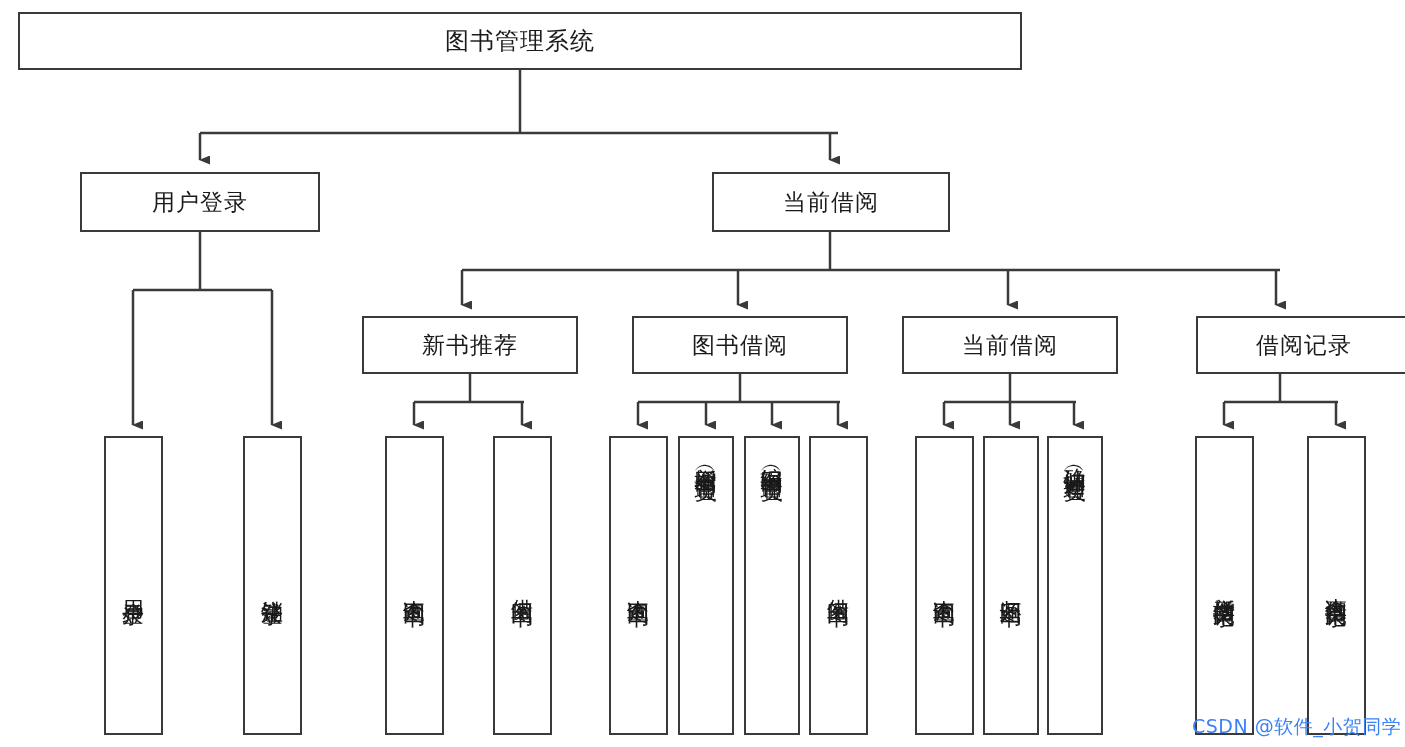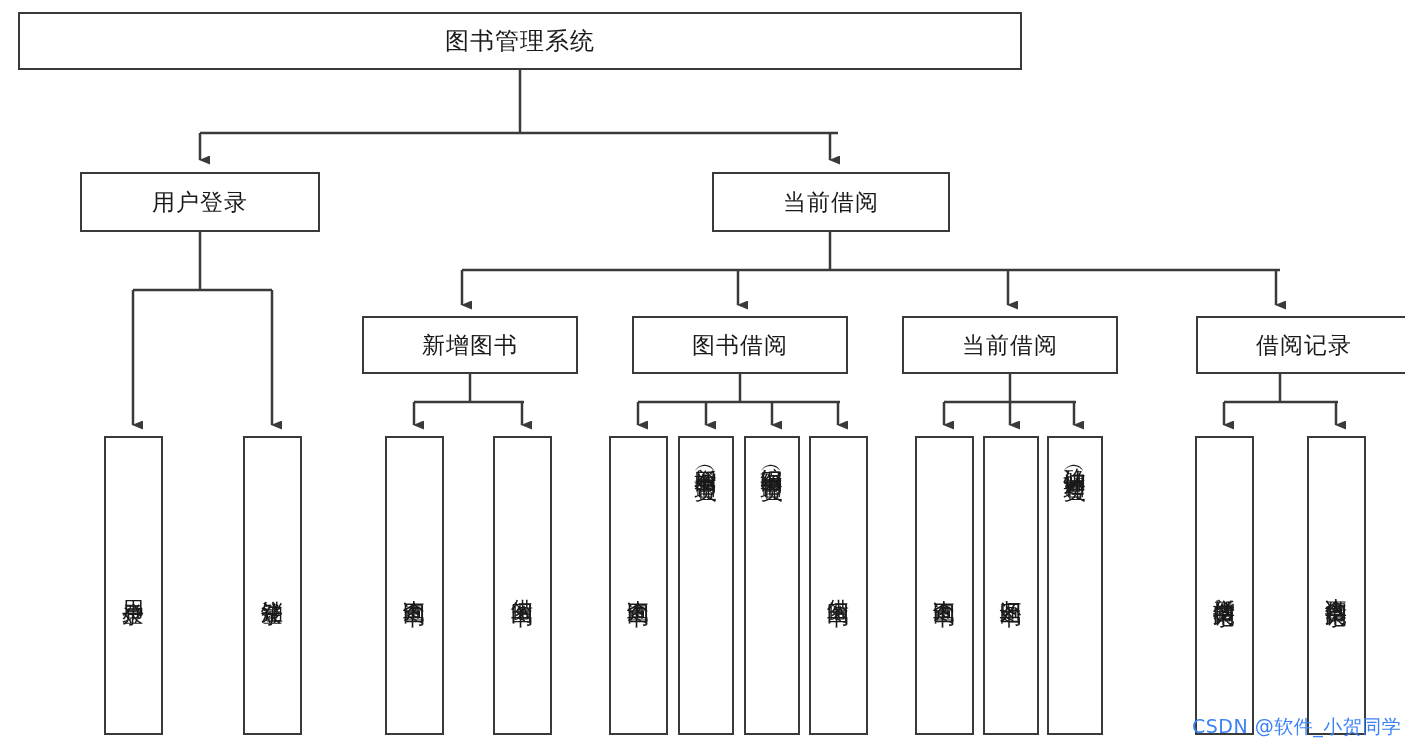--- a/index.html
+++ b/index.html
@@ -138,21 +138,21 @@
 
   <div class="node horiz" style="left:80px; top:172px; width:240px; height:60px;">
     <span class="label">用户登录</span>
   </div>
 
   <div class="node horiz" style="left:712px; top:172px; width:238px; height:60px;">
     <span class="label">当前借阅</span>
   </div>
 
   <div class="node horiz" style="left:362px; top:316px; width:216px; height:58px;">
-    <span class="label">新增图书</span>
+    <span class="label">新书推荐</span>
   </div>
 
   <div class="node horiz" style="left:902px; top:316px; width:216px; height:58px;">
     <span class="label">当前借阅</span>
   </div>
 
   <div class="node horiz" style="left:632px; top:316px; width:216px; height:58px;">
     <span class="label">图书借阅</span>
   </div>
 

